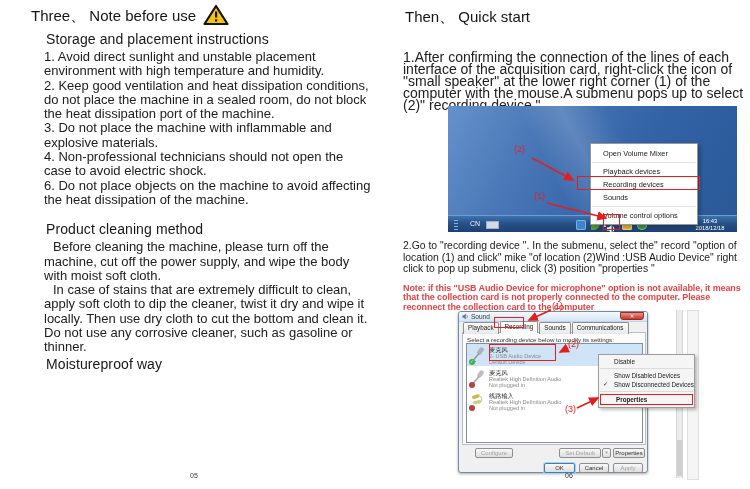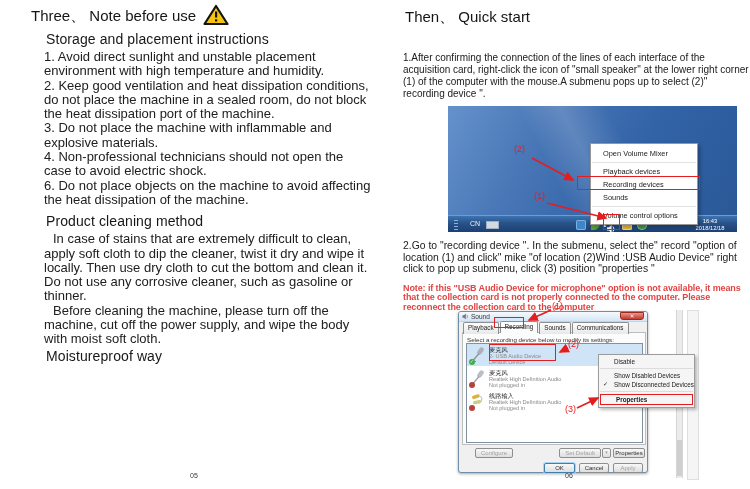--- a/index.html
+++ b/index.html
@@ -6,31 +6,31 @@
   html,body { width:750px; height:489px; background:#fff; font-family:"Liberation Sans", sans-serif; overflow:hidden; }
   .sheet { position:relative; width:750px; height:489px; background:#fff; color:#1e1e1e; }
   .page { position:absolute; top:0; height:489px; }
   .page-left { left:12px; width:375px; padding:6px 14px 0 19px; }
   .page-right { left:375px; width:375px; }
 
   
   .doc-title { display:flex; align-items:center; gap:7px; font-size:15px; color:#151515; margin-bottom:5px; }
   .warn-svg { flex:0 0 auto; margin-top:-2px; }
   h2.sec { font-size:14px; font-weight:500; color:#171717; margin:0 0 3px 15px; letter-spacing:.1px; }
-  h2.sec.mt1 { margin-top:6px; }
+  h2.sec.mt1 { margin-top:14px; }
   h2.sec.mt2 { margin-top:1px; }
   p.body { font-size:13px; line-height:14.3px; margin-left:13px; color:#202020; }
   p.body.ind { text-indent:9px; }
   .pagenum { position:absolute; font-size:7px; color:#3a3a3a; }
   .pagenum-left { left:178px; top:472px; }
   .pagenum-right { left:190px; top:472px; z-index:30; }
 
   .pr-title { position:absolute; left:30px; top:8px; font-size:15px; color:#151515; }
   .pr-sub { position:absolute; left:30px; top:34px; font-size:13.2px; font-weight:500; color:#171717; }
-  .pr-p1 { position:absolute; left:28px; top:52px; width:348px; font-size:10px; line-height:11.9px; color:#202020; }
+  .pr-p1 { position:absolute; left:28px; top:52px; width:348px; font-size:14px; line-height:11.9px; color:#202020; }
   .pr-p2 { position:absolute; left:28px; top:240px; width:350px; font-size:10.4px; line-height:11.6px; color:#202020; }
   .pr-note { position:absolute; left:28px; top:284px; width:350px; font-size:9px; line-height:9.3px; font-weight:600; color:#e24444; letter-spacing:-.1px; }
 
   
   .redbox { position:absolute; border:1.6px solid #e41e1e; z-index:8; }
   .anno { position:absolute; left:0; top:0; width:100%; height:100%; z-index:9; pointer-events:none; }
   .anno-label { position:absolute; color:#e41e1e; font-size:9px; font-weight:500; z-index:10; }
 
   
   .ss1 { position:absolute; left:73px; top:106px; width:289px; height:126px;
@@ -118,22 +118,22 @@
     </div>
 
     <h2 class="sec">Storage and placement instructions</h2>
     <p class="body">1. Avoid direct sunlight and unstable placement environment with high temperature and humidity.</p>
     <p class="body">2. Keep good ventilation and heat dissipation conditions, do not place the machine in a sealed room, do not block the heat dissipation port of the machine.</p>
     <p class="body">3. Do not place the machine with inflammable and explosive materials.</p>
     <p class="body">4. Non-professional technicians should not open the case to avoid electric shock.</p>
     <p class="body">6. Do not place objects on the machine to avoid affecting the heat dissipation of the machine.</p>
 
     <h2 class="sec mt1">Product cleaning method</h2>
+    <p class="body ind">Before cleaning the machine, please turn off the machine, cut off the power supply, and wipe the body with moist soft cloth.</p>
     <p class="body ind">In case of stains that are extremely difficult to clean, apply soft cloth to dip the cleaner, twist it dry and wipe it locally. Then use dry cloth to cut the bottom and clean it. Do not use any corrosive cleaner, such as gasoline or thinner.</p>
-    <p class="body ind">Before cleaning the machine, please turn off the machine, cut off the power supply, and wipe the body with moist soft cloth.</p>
 
     <h2 class="sec mt2">Moistureproof way</h2>
 
     <div class="pagenum pagenum-left">05</div>
   </section>
 
   <section class="page page-right">
     <div class="pr-title">Then、 Quick start</div>
     <p class="pr-p1">1.After confirming the connection of the lines of each interface of the acquisition card, right-click the icon of "small speaker" at the lower right corner (1) of the computer with the mouse.A submenu pops up to select (2)" recording device ".</p>
 

